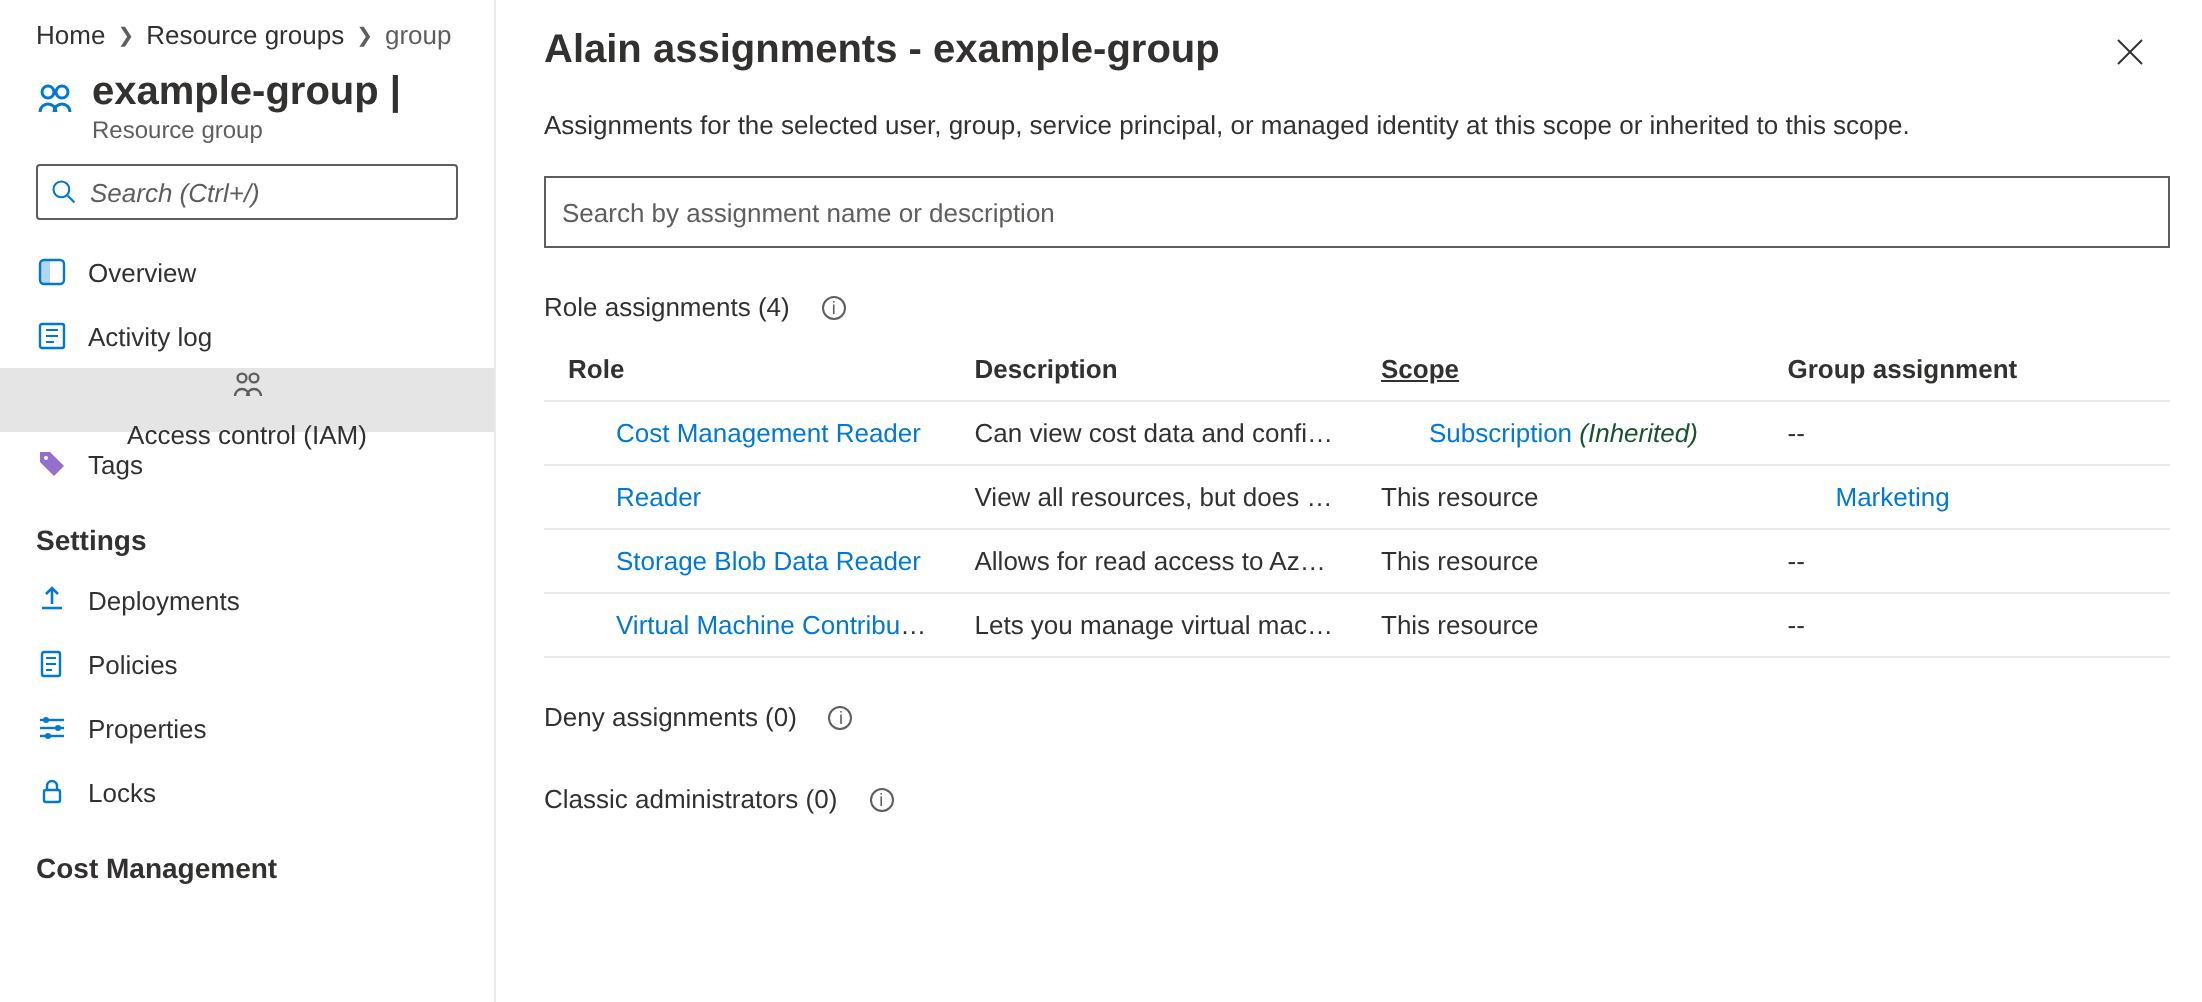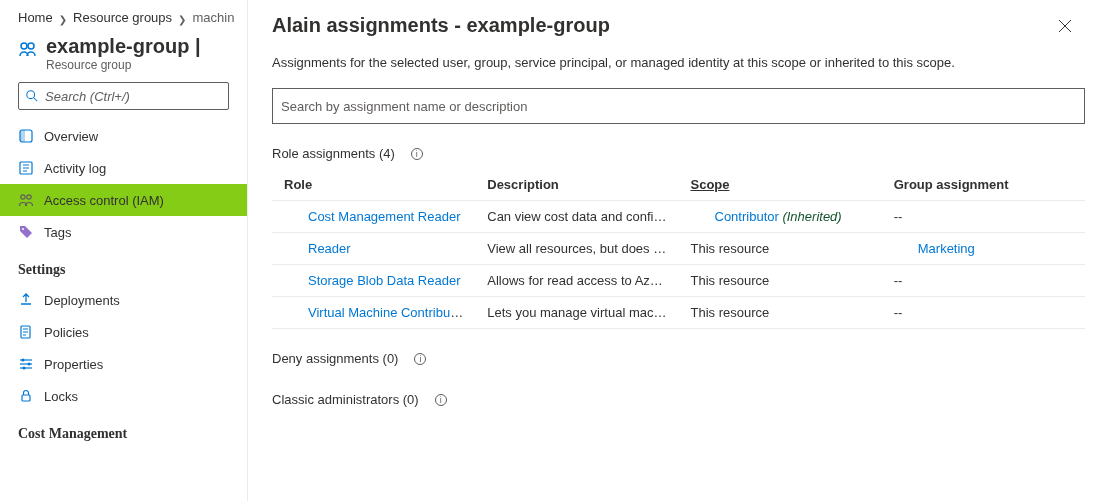--- a/index.html
+++ b/index.html
@@ -16,21 +16,21 @@
     .app { display: flex; height: 100%; }
     .sidebar {
       width: 248px;
       border-right: 1px solid #edebe9;
       display: flex;
       flex-direction: column;
       overflow: hidden;
     }
     .breadcrumb {
       display: flex;
-      align-items: flex-end;
+      align-items: center;
       gap: 4px;
       padding: 10px 18px 4px 18px;
       font-size: 13px;
       color: #605e5c;
       white-space: nowrap;
       overflow: hidden;
     }
     .breadcrumb a { color: #323130; text-decoration: none; }
     .breadcrumb .chev { color: #605e5c; font-size: 10px; margin: 0 2px; }
     .rg-header {
@@ -68,27 +68,26 @@
     .nav { display: flex; flex-direction: column; padding-top: 2px; }
     .nav-item {
       display: flex;
       align-items: center;
       gap: 10px;
       height: 32px;
       padding: 0 18px;
       cursor: pointer;
       font-size: 13px;
     }
-    .nav-item.active { background: #84cc16; }
+    .nav-item.active { background: #e5e5e5; flex-direction: column; }
     .nav-item .nic { width: 16px; height: 16px; flex: none; display: flex; align-items: center; justify-content: center; }
     .nav-section {
       font-weight: 600;
       padding: 14px 18px 6px 18px;
       font-size: 14px;
-      font-family: Liberation Serif, serif;
     }
     .panel {
       flex: 1;
       padding: 14px 16px 0 24px;
       position: relative;
       overflow: hidden;
     }
     .panel-title {
       font-size: 20px;
       font-weight: 600;
@@ -166,21 +165,21 @@
 </head>
 <body>
 
 <div class="app">
   <aside class="sidebar">
     <nav class="breadcrumb">
       <a href="#">Home</a>
       <span class="chev">❯</span>
       <a href="#">Resource groups</a>
       <span class="chev">❯</span>
-      <span>machin</span>
+      <span>group</span>
     </nav>
 
     <div class="rg-header">
       <span class="rg-icon">
         <svg viewBox="0 0 20 20" width="20" height="20">
             <circle cx="6" cy="7" r="3" fill="none" stroke="#0078d4" stroke-width="1.5"></circle>
             <circle cx="13" cy="7" r="3" fill="none" stroke="#0078d4" stroke-width="1.5"></circle>
             <path d="M2 17c0-2.5 2-4 4-4s4 1.5 4 4" fill="none" stroke="#0078d4" stroke-width="1.5"></path>
             <path d="M9 17c0-2.5 2-4 4-4s4 1.5 4 4" fill="none" stroke="#0078d4" stroke-width="1.5"></path>
           </svg>
@@ -315,21 +314,21 @@
           <th class="col-role">Role</th>
           <th class="col-desc">Description</th>
           <th class="col-scope">Scope</th>
           <th class="col-group">Group assignment</th>
         </tr>
       </thead>
       <tbody>
         <tr>
           <td><span class="link">Cost Management Reader</span></td>
           <td>Can view cost data and configur…</td>
-          <td><span class="link">Contributor</span><span class="scope-inherit"> (Inherited)</span></td>
+          <td><span class="link">Subscription</span><span class="scope-inherit"> (Inherited)</span></td>
           <td>--</td>
         </tr>
         <tr>
           <td><span class="link">Reader</span></td>
           <td>View all resources, but does not…</td>
           <td>This resource</td>
           <td><span class="link">Marketing</span></td>
         </tr>
         <tr>
           <td><span class="link">Storage Blob Data Reader</span></td>

